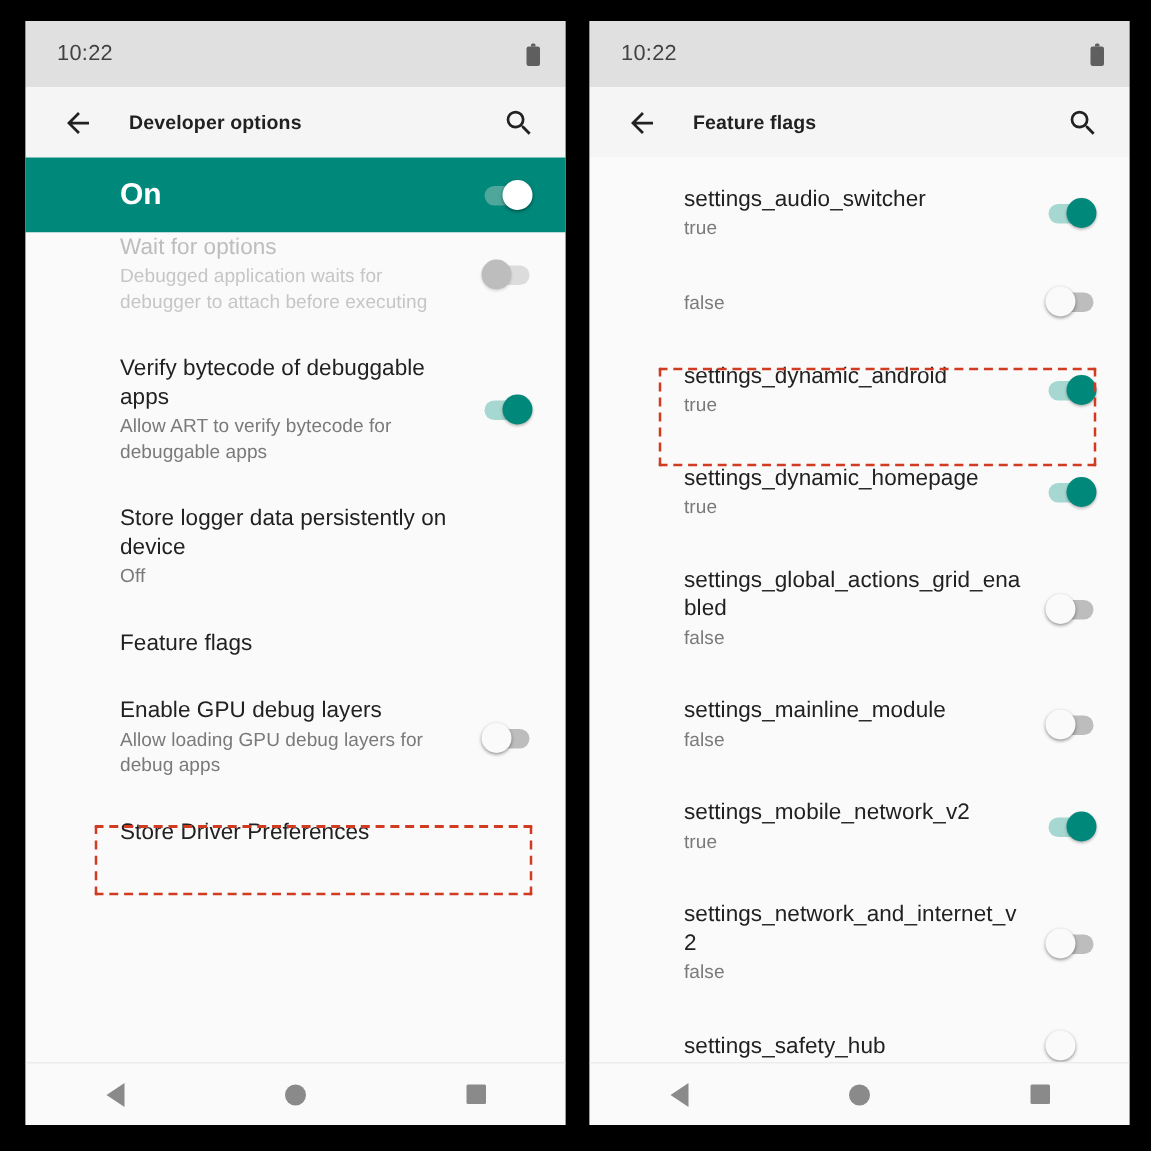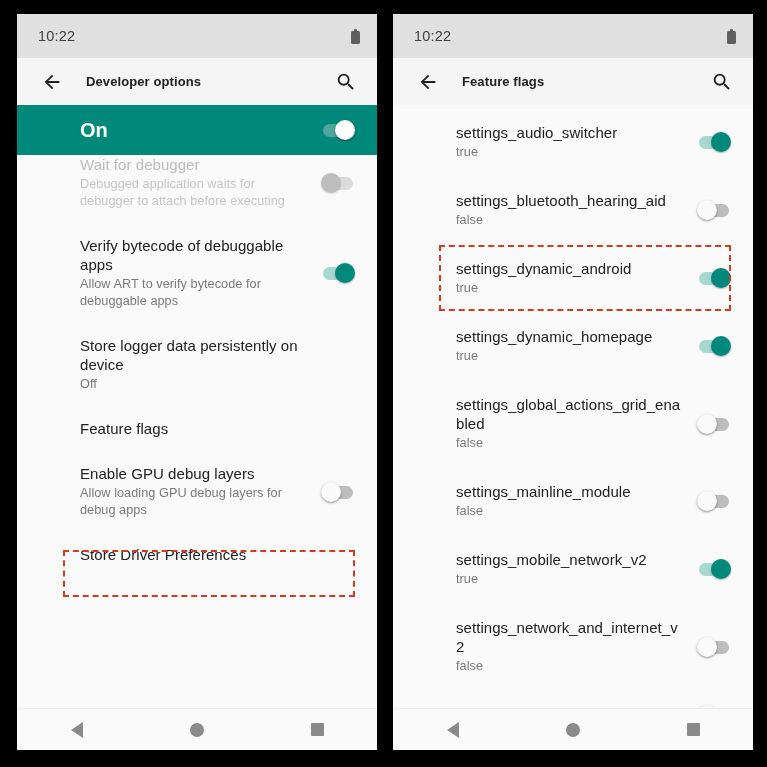--- a/index.html
+++ b/index.html
@@ -236,21 +236,21 @@
       <span class="switch on-white">
         <span class="track"></span>
           <span class="thumb"></span>
       </span>
     </div>
 
     <div class="content">
       <div class="list" id="left-list" style="padding-top: 8px; margin-top: -8px;">
           <div class="row disabled" style="margin-bottom: 26px;">
             <div class="texts">
-              <div class="title">Wait for debugger</div>
+              <div class="title">Wait for options</div>
               <div class="subtitle">Debugged application waits for debugger to attach before executing</div>
             </div>
             <div class="sw-holder">
               <span class="switch off-disabled">
                 <span class="track"></span>
                 <span class="thumb"></span>
               </span>
             </div>
           </div>
           <div class="row" style="margin-bottom: 26px;">
@@ -348,21 +348,20 @@
             </div>
             <div class="sw-holder">
               <span class="switch on">
                 <span class="track"></span>
                 <span class="thumb"></span>
               </span>
             </div>
           </div>
           <div class="row" style="margin-bottom: 30px;">
             <div class="texts">
-              <div class="title">settings_bluetooth_hearing_aid</div>
               <div class="subtitle">false</div>
             </div>
             <div class="sw-holder">
               <span class="switch off">
                 <span class="track"></span>
                 <span class="thumb"></span>
               </span>
             </div>
           </div>
           <div class="row" style="margin-bottom: 30px;">

